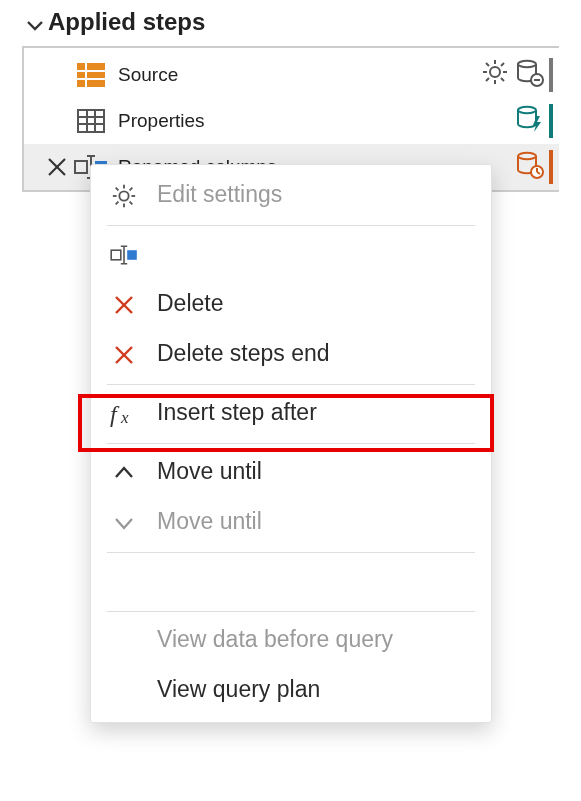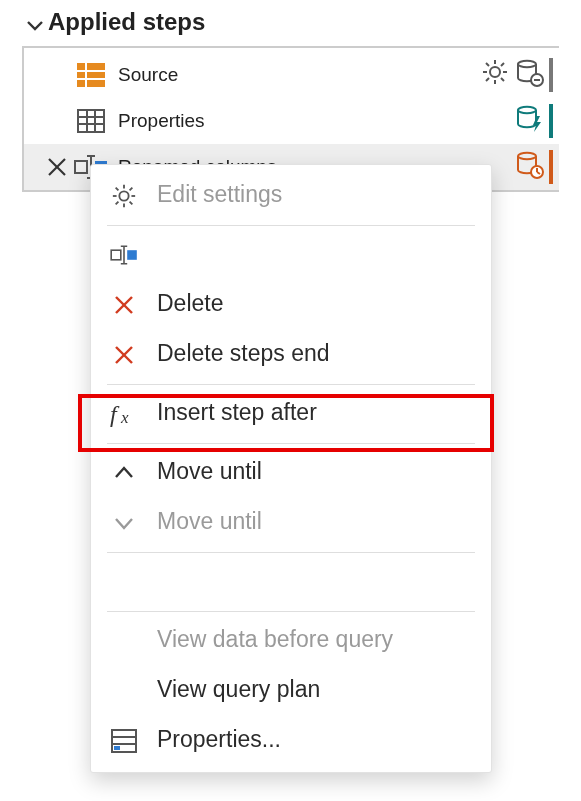--- a/index.html
+++ b/index.html
@@ -308,27 +308,16 @@
   <div class="ctx-item disabled">
     <span class="ctx-icon"></span>
     <span>View data before query</span>
   </div>
 
   <div class="ctx-item">
     <span class="ctx-icon"></span>
     <span>View query plan</span>
   </div>
 
-  <div class="ctx-item">
-    <span class="ctx-icon">
-      <svg width="28" height="28" viewBox="0 0 28 28">
-        <rect x="2" y="3" width="24" height="22" fill="none" stroke="#555" stroke-width="2"></rect>
-        <line x1="2" y1="10" x2="26" y2="10" stroke="#555" stroke-width="2"></line>
-        <line x1="2" y1="17" x2="26" y2="17" stroke="#555" stroke-width="2"></line>
-        <rect x="4" y="19" width="6" height="4" fill="#2e7bd1"></rect>
-      </svg>
-    </span>
-    <span>Properties...</span>
-  </div>
 
 </div>
 
 <div class="highlight-box" style="left:78px; top:394px; width:416px; height:58px;"></div>
 
 </body></html>

